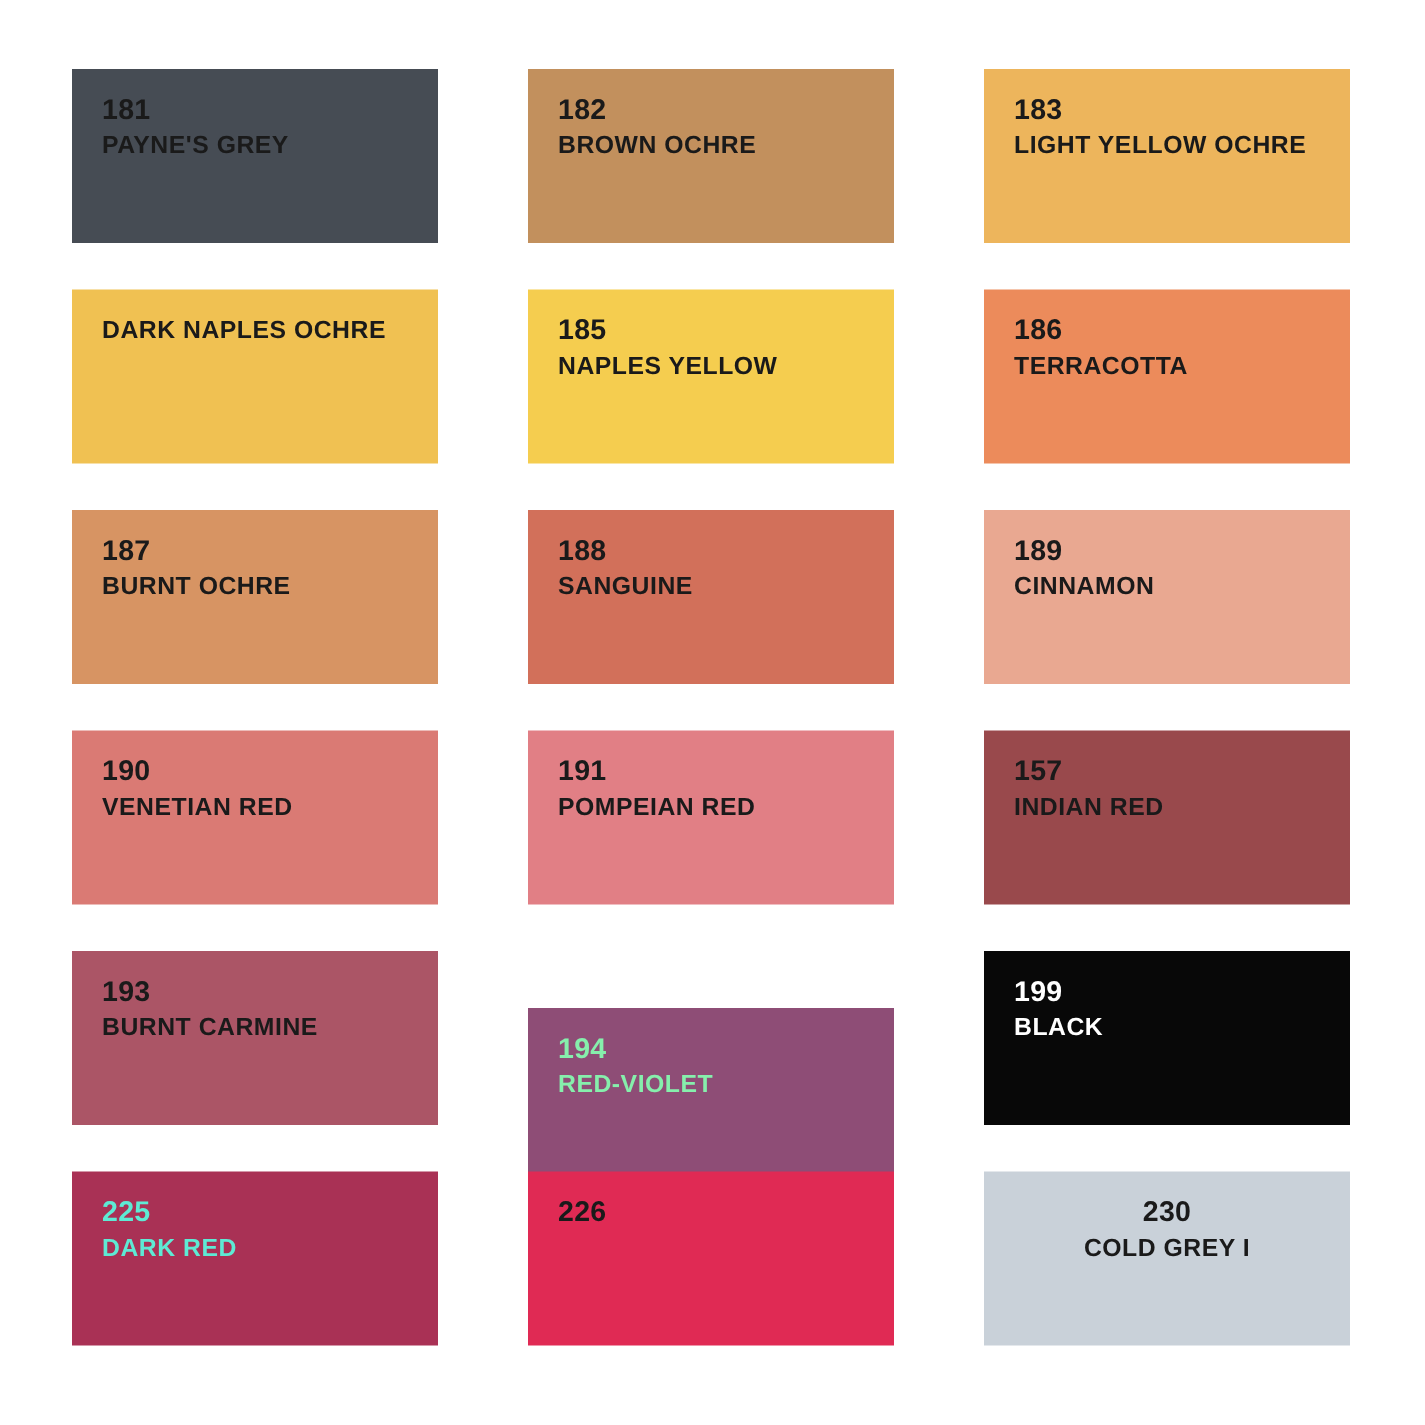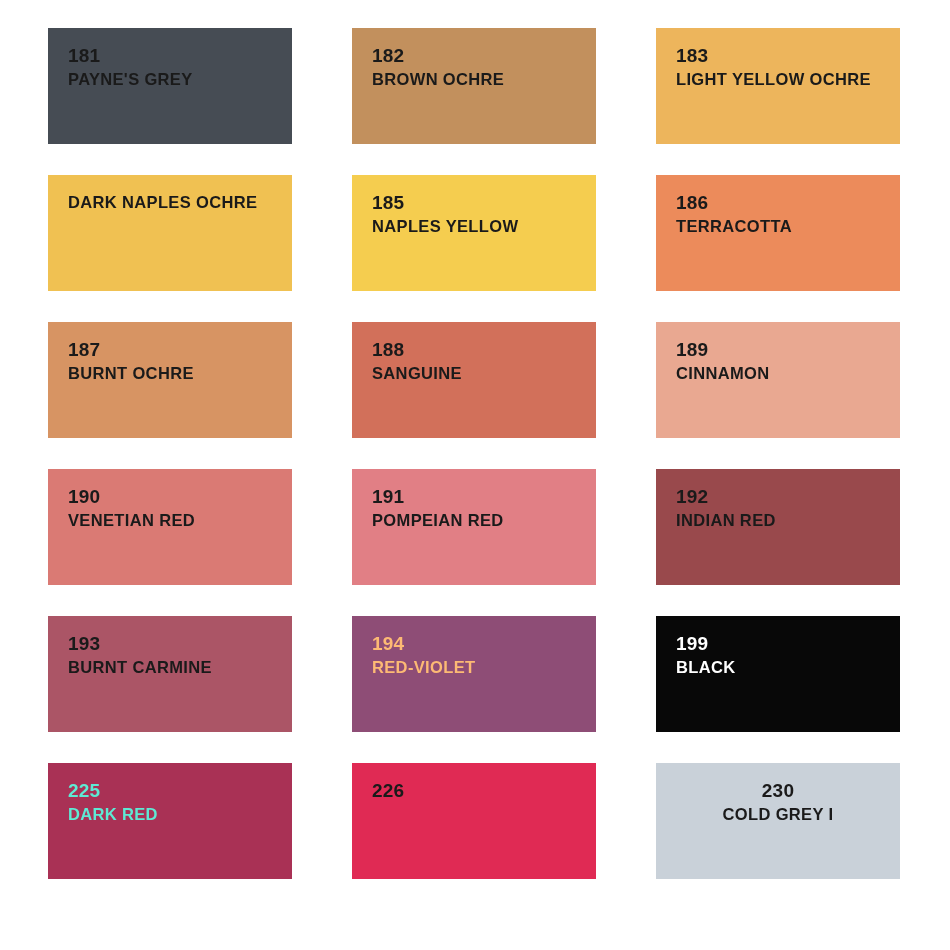--- a/index.html
+++ b/index.html
@@ -11,21 +11,21 @@
     width: 950px;
     height: 950px;
     overflow: hidden;
     font-family: "Liberation Sans", sans-serif;
     -webkit-font-smoothing: antialiased;
   }
   #swatch-grid {
     box-sizing: border-box;
     width: 950px;
     height: 950px;
-    padding: 28px 46px 48px 48px;
+    padding: 46px 46px 48px 48px;
     display: grid;
     grid-template-columns: repeat(3, 244px);
     grid-template-rows: repeat(6, 116px);
     column-gap: 60px;
     row-gap: 31px;
     align-content: start;
     justify-content: start;
     border-radius: 24px;
   }
   .swatch {
@@ -93,28 +93,28 @@
     </div>
     <div class="swatch" style="background: rgb(218, 122, 116); color: rgb(26, 26, 26);">
       <div class="swatch-code">190</div>
       <div class="swatch-name">VENETIAN RED</div>
     </div>
     <div class="swatch" style="background: rgb(225, 127, 133); color: rgb(26, 26, 26);">
       <div class="swatch-code">191</div>
       <div class="swatch-name">POMPEIAN RED</div>
     </div>
     <div class="swatch" style="background: rgb(153, 73, 76); color: rgb(26, 26, 26);">
-      <div class="swatch-code">192</div>
+      <div class="swatch-code">157</div>
       <div class="swatch-name">INDIAN RED</div>
     </div>
     <div class="swatch" style="background: rgb(171, 85, 102); color: rgb(26, 26, 26);">
       <div class="swatch-code">193</div>
       <div class="swatch-name">BURNT CARMINE</div>
     </div>
-    <div class="swatch" style="background: rgb(142, 77, 118); color: #fdba74;">
+    <div class="swatch" style="background: rgb(142, 77, 118); color: #86efac; margin-top: 38px;">
       <div class="swatch-code">194</div>
       <div class="swatch-name">RED-VIOLET</div>
     </div>
     <div class="swatch" style="background: rgb(8, 8, 8); color: rgb(255, 255, 255);">
       <div class="swatch-code">199</div>
       <div class="swatch-name">BLACK</div>
     </div>
     <div class="swatch" style="background: rgb(169, 49, 85); color: #5eead4;">
       <div class="swatch-code">225</div>
       <div class="swatch-name">DARK RED</div>

